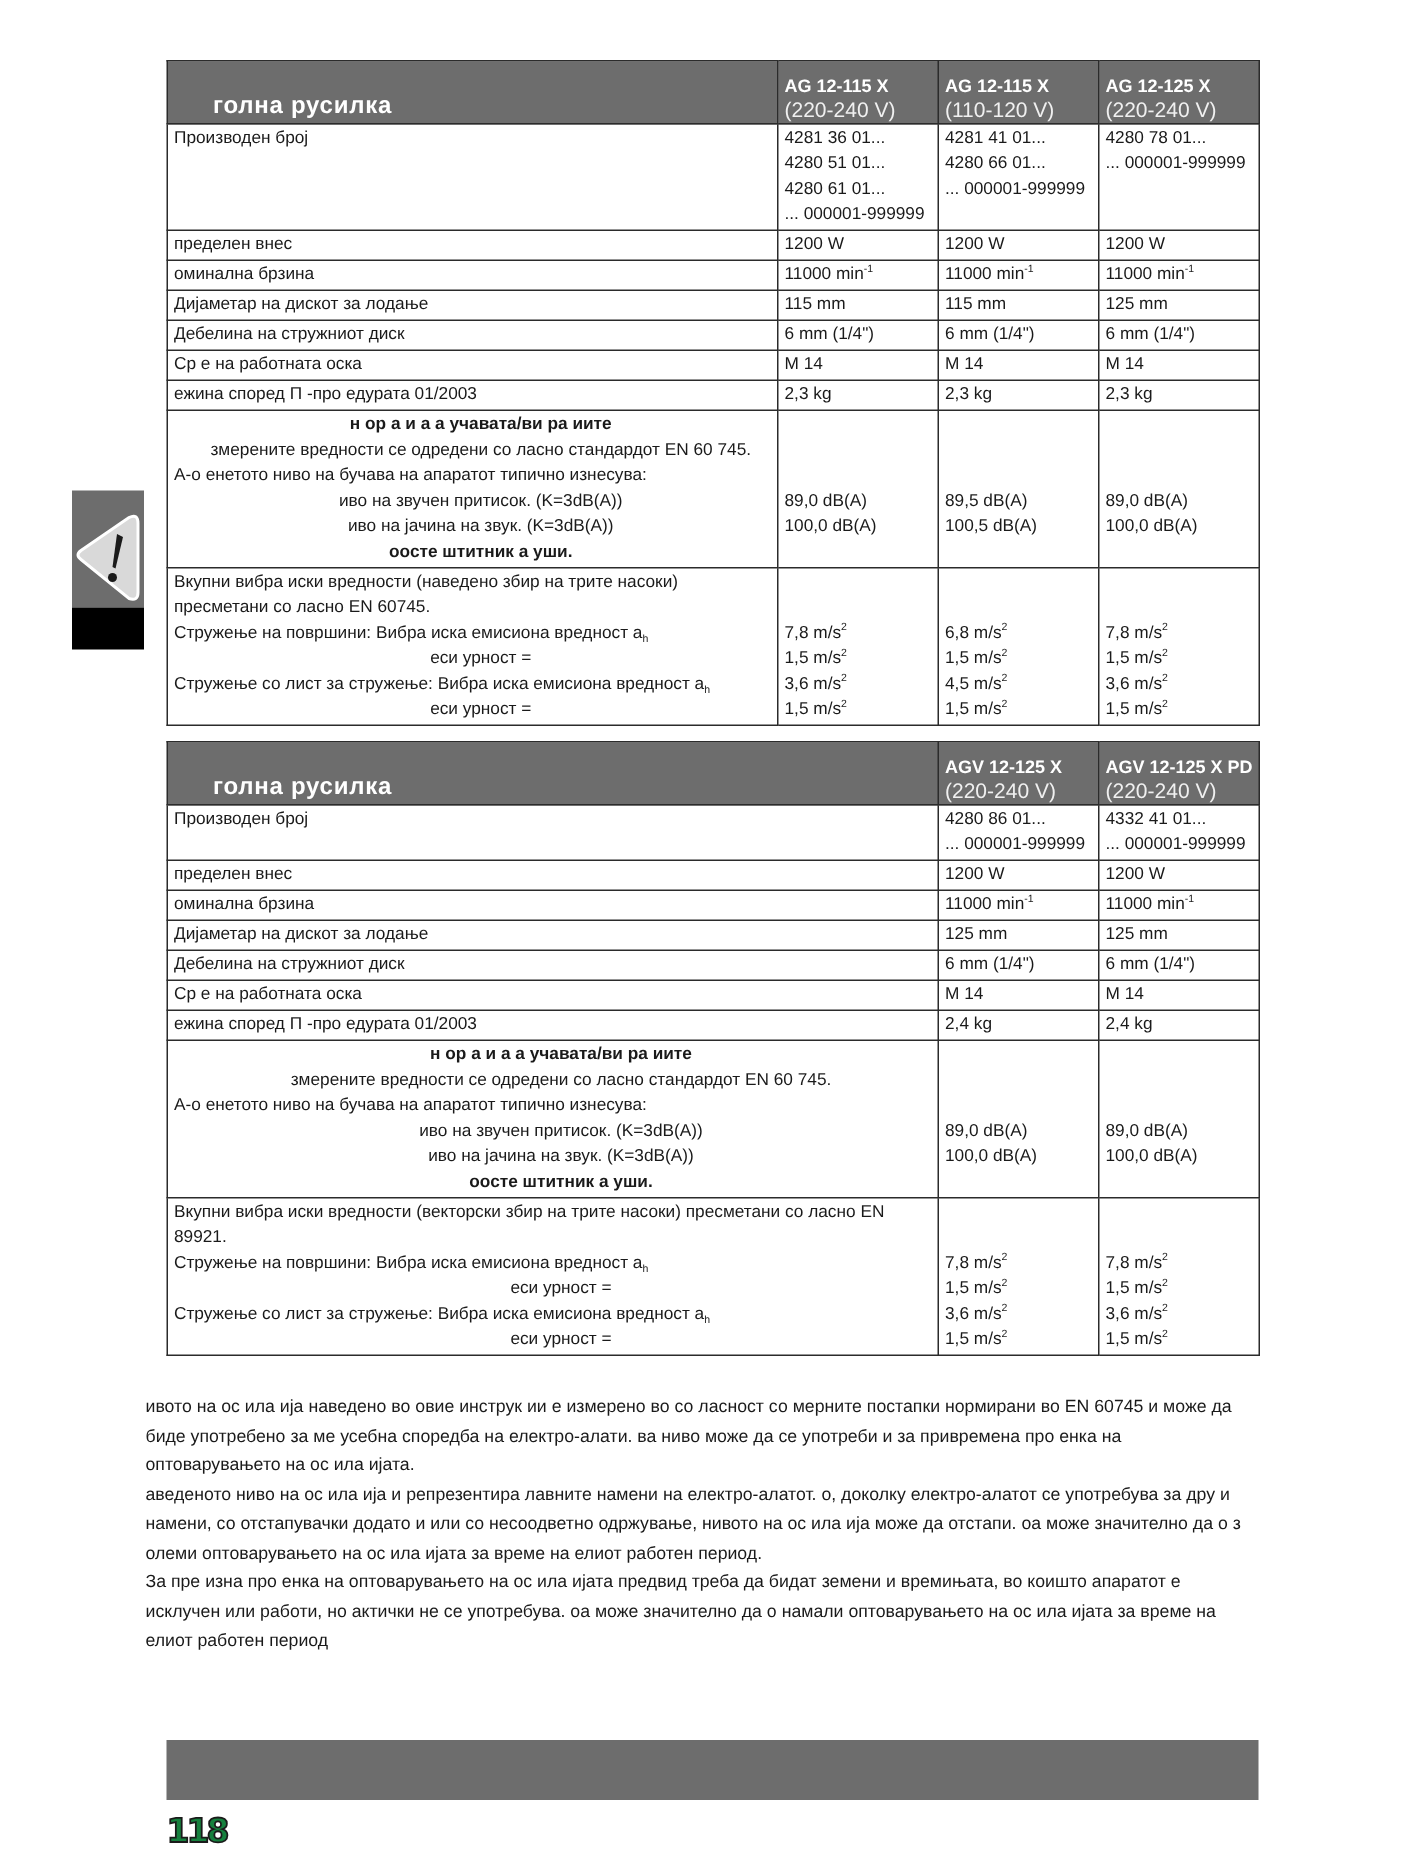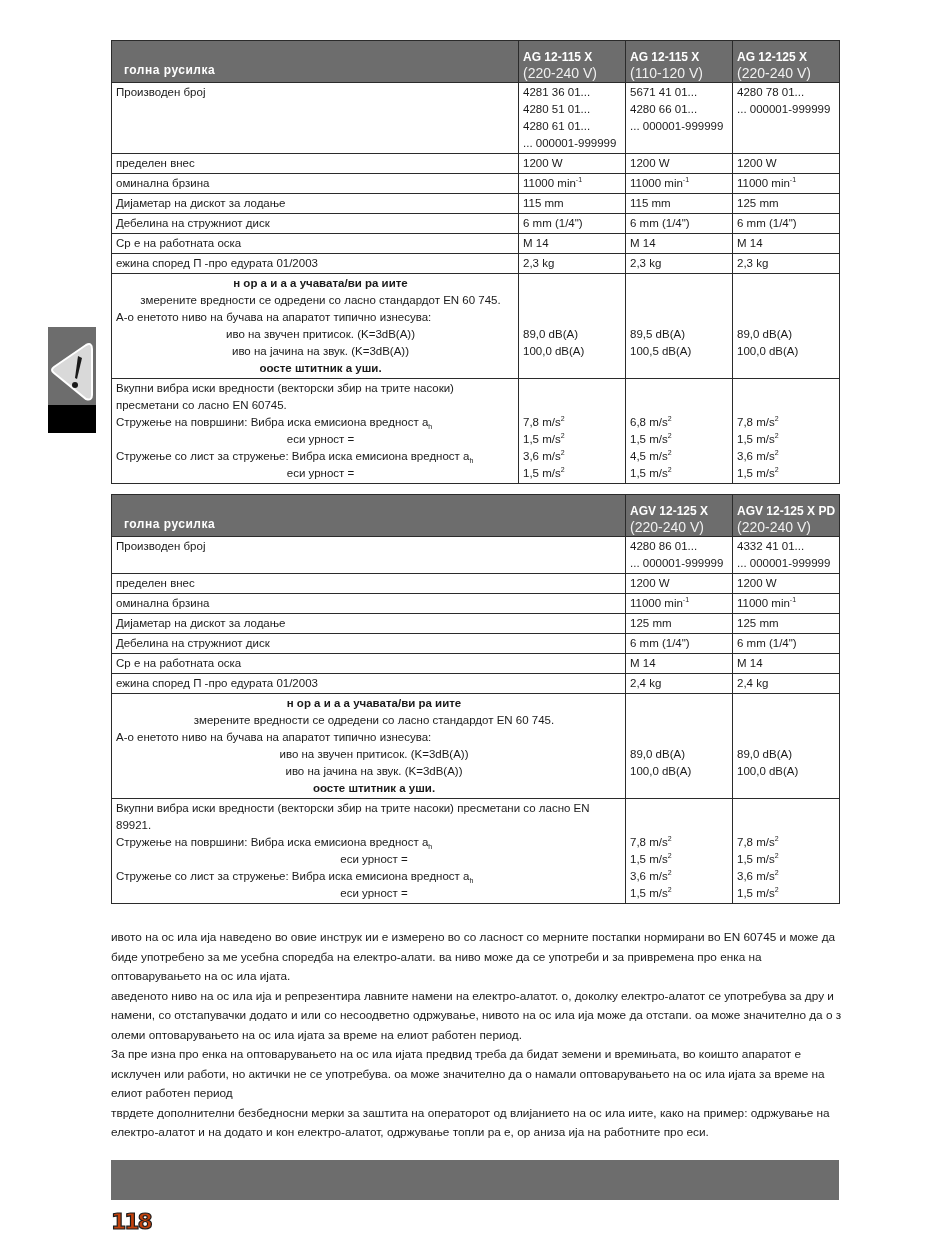--- a/index.html
+++ b/index.html
@@ -3,43 +3,43 @@
 <meta charset="utf-8">
 <style>
   html, body { margin: 0; padding: 0; background: #ffffff; }
   body { width: 950px; height: 1240px; position: relative; overflow: hidden;
          font-family: "Liberation Sans", sans-serif; color: #1a1a1a; font-size: 11.5px; }
 
   .spec-table { position: absolute; left: 111px; border-collapse: collapse; table-layout: fixed; }
   .spec-table td, .spec-table th { border: 1px solid #2b2b2b; padding: 1px 3px 1px 4px;
          vertical-align: top; line-height: 17px; font-weight: normal; text-align: left; }
   .spec-table thead th { background: #6d6d6d; color: #ffffff; vertical-align: bottom; margin-top: 48px; }
-  .spec-table thead th.title { font-weight: bold; font-size: 12px; padding-left: 12px; padding-bottom: 3px; letter-spacing: 0.5px; }
+  .spec-table thead th.title { font-weight: bold; font-size: 16px; padding-left: 30px; padding-bottom: 3px; letter-spacing: 0.5px; }
   .spec-table thead .model { font-weight: bold; font-size: 12px; line-height: 16px; display:block; }
   .spec-table thead .volt { font-size: 14px; line-height: 16px; display:block; color:#f0f0f0; }
   .spec-table td.cell-bottom { vertical-align: bottom; }
   .line { display: block; }
   .bold { font-weight: bold; }
   .indent { padding-left: 10px; text-align: center; }
   sup { font-size: 7px; vertical-align: super; line-height: 0; }
   sub { font-size: 7px; vertical-align: sub; line-height: 0; }
 
   #table1 { top: 40px; width: 728px; }
   #table2 { top: 494px; width: 728px; }
 
   .warning-tab { position: absolute; left: 48px; top: 327px; width: 48px; height: 106px; }
   .warning-tab .gray { position:absolute; left:0; top:0; width:48px; height:78px; background:#6d6d6d; }
   .warning-tab .black { position:absolute; left:0; top:78px; width:48px; height:28px; background:#000; }
   .warning-tab svg { position:absolute; left:0; top:0; }
 
-  .notes { position: absolute; left: 111px; top: 928px; width: 735px; font-size: 11.8px; line-height: 19.5px; color: #1a1a1a; }
+  .notes { position: absolute; left: 97px; top: 928px; width: 735px; font-size: 11.8px; line-height: 19.5px; color: #1a1a1a; }
   .notes p { margin: 0; }
 
   .footer-bar { position: absolute; left: 111px; top: 1160px; width: 728px; height: 40px; background: #6d6d6d; }
-  .page-number { position: absolute; left: 111px; top: 1209px; font-size: 22px; font-weight: bold; color: #c2410c;
+  .page-number { position: absolute; left: 111px; top: 1209px; font-size: 22px; font-weight: bold; color: #15803d;
         -webkit-text-stroke: 1.2px #1a1a1a; letter-spacing: -2px; font-family: "DejaVu Sans", sans-serif; }
 </style>
 </head>
 <body>
 
 <div class="warning-tab">
   <div class="gray"></div>
   <div class="black"></div>
   <svg width="48" height="80" viewBox="0 0 48 80">
     <path d="M 6 40 L 38 18 Q 44 15 44 22 L 44 68 Q 44 74 38 72 L 6 46 Q 2 43 6 40 Z" fill="#d9d9d9" stroke="#ffffff" stroke-width="2"></path>
@@ -75,21 +75,21 @@
   <tbody>
     <tr>
       <td>Производен број</td>
       <td>
           <span class="line">4281 36 01...</span>
           <span class="line">4280 51 01...</span>
           <span class="line">4280 61 01...</span>
           <span class="line">... 000001-999999</span>
         </td>
       <td>
-          <span class="line">5671 41 01...</span>
+          <span class="line">4281 41 01...</span>
           <span class="line">4280 66 01...</span>
           <span class="line">... 000001-999999</span>
         </td>
       <td>
           <span class="line">4280 78 01...</span>
           <span class="line">... 000001-999999</span>
         </td>
     </tr>
     <tr>
       <td class="indent">  пределен внес</td>
@@ -153,21 +153,21 @@
       <td>
           <span class="line">&nbsp;</span>
           <span class="line">&nbsp;</span>
           <span class="line">&nbsp;</span>
           <span class="line">89,0 dB(A)</span>
           <span class="line">100,0 dB(A)</span>
         </td>
     </tr>
     <tr>
       <td>
-        <span class="line">Вкупни вибра   иски вредности (векторски збир на трите насоки)</span>
+        <span class="line">Вкупни вибра   иски вредности (наведено збир на трите насоки)</span>
         <span class="line">пресметани со   ласно EN 60745.</span>
         <span class="line"><span>Стружење на површини: Вибра   иска емисиона вредност a</span><sub>h</sub></span>
         <span class="line indent">  еси   урност   =</span>
         <span class="line"><span>Стружење со лист за стружење: Вибра   иска емисиона вредност a</span><sub>h</sub></span>
         <span class="line indent">  еси   урност   =</span>
       </td>
       <td class="cell-bottom">
         <span class="line"><span>7,8 m/s</span><sup>2</sup></span>
         <span class="line"><span>1,5 m/s</span><sup>2</sup></span>
         <span class="line"><span>3,6 m/s</span><sup>2</sup></span>
@@ -296,17 +296,16 @@
         <span class="line"><span>1,5 m/s</span><sup>2</sup></span>
       </td>
     </tr>
   </tbody>
 </table>
 
 <div class="notes">
   <p>  ивото на ос   ила   ија наведено во овие инструк   ии е измерено во со   ласност со мерните постапки нормирани во EN 60745 и може да биде употребено за ме   усебна споредба на електро-алати.    ва ниво може да се употреби и за привремена про   енка на оптоварувањето на ос   ила   ијата.</p>
   <p>  аведеното ниво на ос   ила   ија   и репрезентира   лавните намени на електро-алатот.    о, доколку електро-алатот се употребува за дру   и намени, со отстапувачки додато   и или со несоодветно одржување, нивото на ос   ила   ија може да отстапи.   оа може значително да   о з   олеми оптоварувањето на ос   ила   ијата за време на    елиот работен период.</p>
   <p>За пре   изна про   енка на оптоварувањето на ос   ила   ијата предвид треба да бидат земени и времињата, во коишто апаратот е исклучен или работи, но    актички не се употребува.   оа може значително да   о намали оптоварувањето на ос   ила   ијата за време на    елиот работен период</p>
-  <p>  тврдете дополнителни безбедносни мерки за заштита на операторот од влијанието на ос   ила   иите, како на пример: одржување на електро-алатот и на додато   и кон електро-алатот, одржување топли ра   е, ор   аниза   ија на работните про   еси.</p>
 </div>
 
 <div class="footer-bar"></div>
 <div class="page-number">118</div>
 
 </body></html>

